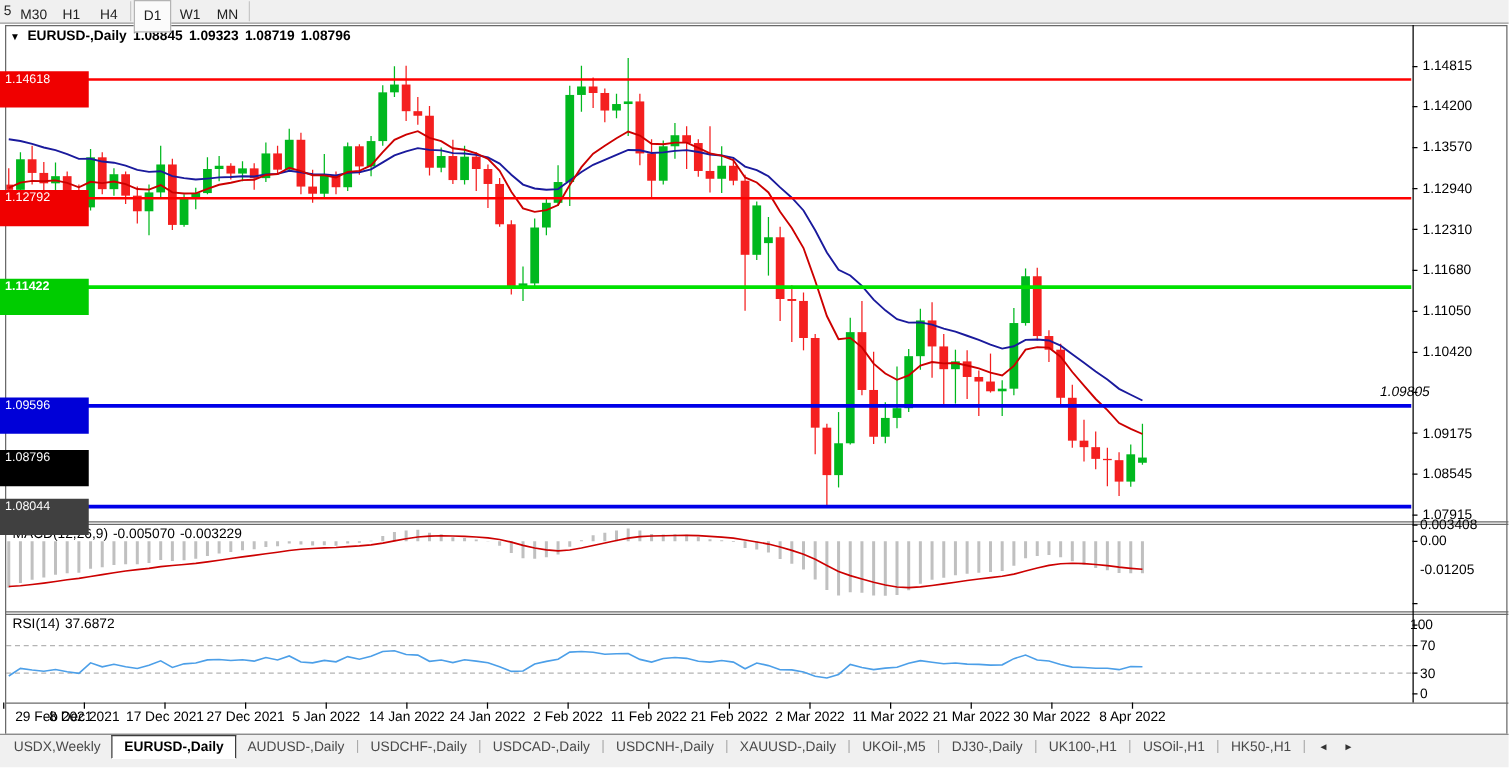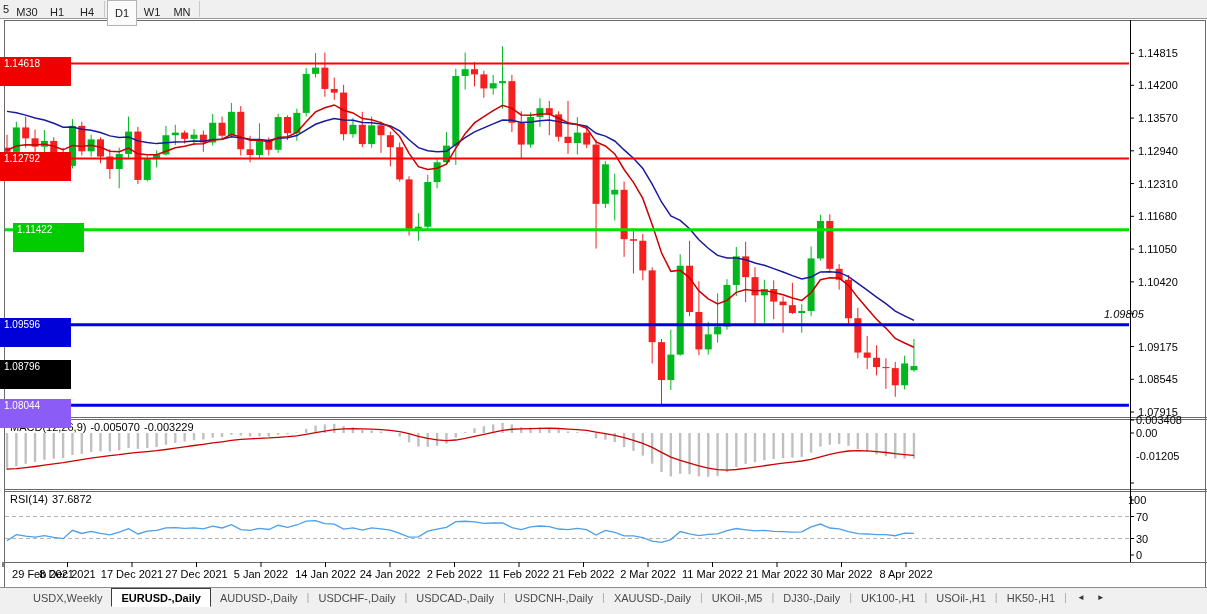--- a/index.html
+++ b/index.html
@@ -34,21 +34,21 @@
   #chart-title .num { margin-left:5px; }
   #macd-label, #rsi-label { position:absolute; left:10px; font-size:11px; color:#000;
                             white-space:nowrap; }
   #macd-label { top:421px; }
   #rsi-label  { top:493px; }
   #macd-label span, #rsi-label span { margin-right:4px; }
 
   
   #tabbar { position:absolute; left:0; top:587px; width:1207px; height:27px;
             background:#f0f0f0; border-top:1px solid #8c8c8c; z-index:30;
-            display:flex; align-items:flex-start; padding-left:24px; }
+            display:flex; align-items:flex-start; padding-left:2px; }
   .tab { height:19px; display:flex; align-items:center; padding:0 9px;
          font-size:11px; color:#4a4a4a; cursor:default; }
   .tab.active { background:#fff; border:1px solid #3c3c3c; border-bottom:1px solid #fff;
                 color:#000; font-weight:bold; margin-top:0px; }
   .tabsep { color:#aaa; font-size:11px; align-self:flex-start; line-height:19px; }
   .tabarrows { margin-left:10px; display:flex; align-items:center; height:19px; gap:12px; }
   .tabarrow { font-size:8px; color:#333; cursor:default; }
 </style>
 </head>
 <body>
@@ -426,31 +426,34 @@
       <line x1="519" x2="519" y1="562" y2="567" stroke="#000" stroke-width="1"></line>
       <line x1="583.5" x2="583.5" y1="562" y2="567" stroke="#000" stroke-width="1"></line>
       <line x1="648" x2="648" y1="562" y2="567" stroke="#000" stroke-width="1"></line>
       <line x1="712.5" x2="712.5" y1="562" y2="567" stroke="#000" stroke-width="1"></line>
       <line x1="777" x2="777" y1="562" y2="567" stroke="#000" stroke-width="1"></line>
       <line x1="841.5" x2="841.5" y1="562" y2="567" stroke="#000" stroke-width="1"></line>
       <line x1="906" x2="906" y1="562" y2="567" stroke="#000" stroke-width="1"></line>
     </svg>
 
   <div id="labels">
+    <div id="chart-title">
+      <span class="tri">▼</span><span>EURUSD-,Daily</span><span class="num">1.08845</span><span class="num">1.09323</span><span class="num">1.08719</span><span class="num">1.08796</span>
+    </div>
     <div id="macd-label">
       <span>MACD(12,26,9)</span><span>-0.005070</span><span>-0.003229</span>
     </div>
     <div id="rsi-label">
       <span>RSI(14)</span><span>37.6872</span>
     </div>
   <div class="badge" style="left: 0px; top: 57.0786px; background: rgb(240, 0, 0);">1.14618</div>
       <div class="badge" style="left: 0px; top: 152.011px; background: rgb(240, 0, 0);">1.12792</div>
-      <div class="badge" style="left: 13px; top: 223.236px; background: rgb(0, 204, 0);">1.11422</div>
+      <div class="badge" style="left: 0px; top: 223.236px; background: rgb(0, 204, 0); font-weight: bold;">1.11422</div>
       <div class="badge" style="left: 0px; top: 318.167px; background: rgb(0, 0, 216);">1.09596</div>
-      <div class="badge" style="left: 0px; top: 398.854px; background: #8b5cf6;">1.08044</div>
+      <div class="badge" style="left: 0px; top: 398.854px; background: #404040;">1.08044</div>
       <div class="badge" style="left: 0px; top: 359.759px; background: rgb(0, 0, 0);">1.08796</div>
       <div class="axlab" style="left: 1138px; top: 47.3368px;">1.14815</div>
       <div class="axlab" style="left: 1138px; top: 79.31px;">1.14200</div>
       <div class="axlab" style="left: 1138px; top: 112.063px;">1.13570</div>
       <div class="axlab" style="left: 1138px; top: 144.816px;">1.12940</div>
       <div class="axlab" style="left: 1138px; top: 177.569px;">1.12310</div>
       <div class="axlab" style="left: 1138px; top: 210.322px;">1.11680</div>
       <div class="axlab" style="left: 1138px; top: 243.075px;">1.11050</div>
       <div class="axlab" style="left: 1138px; top: 275.829px;">1.10420</div>
       <div class="axlab" style="left: 1104px; top: 307.802px; font-style: italic;">1.09805</div>

